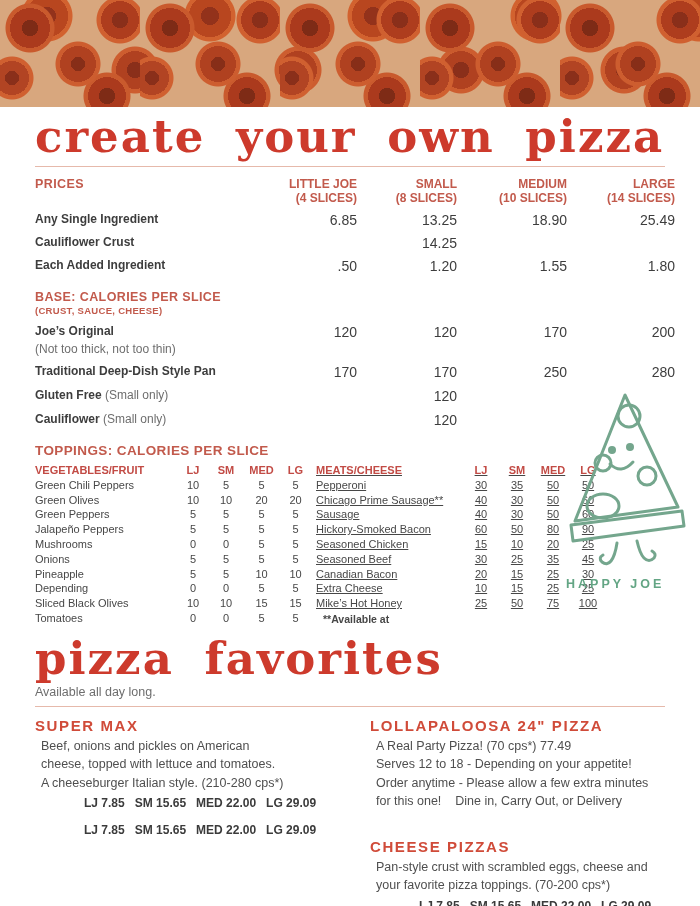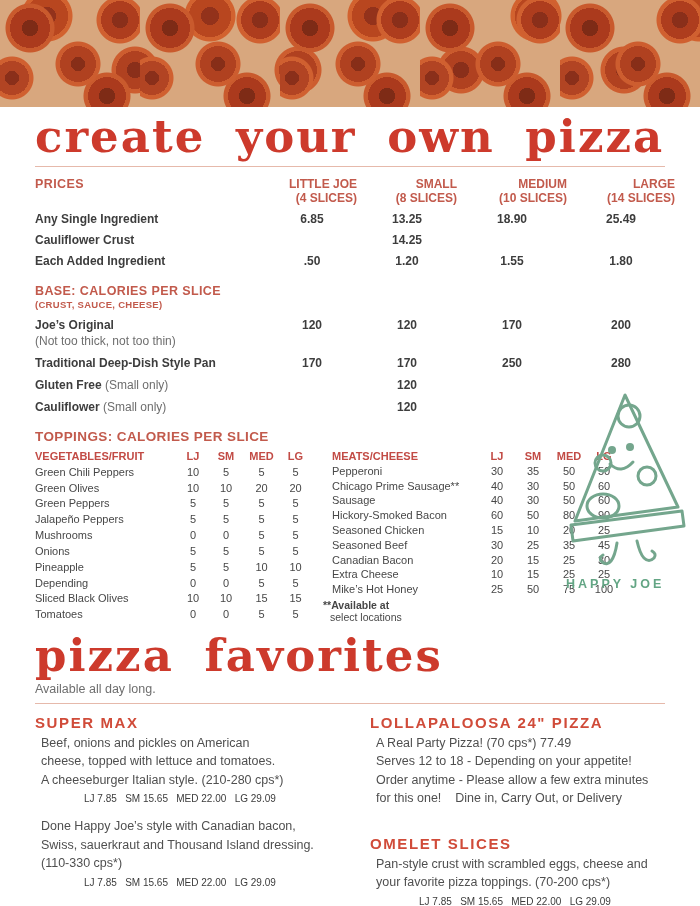--- a/index.html
+++ b/index.html
@@ -24,56 +24,56 @@
   }
 
   .content { padding:0 35px; position:relative; }
 
   .big-title { font-family:"DejaVu Serif", serif; font-weight:bold; color:#cd3a2c;
                font-size:45px; letter-spacing:2px; word-spacing:13px; line-height:1.0;
                margin-top:7px; }
   .rule { border:none; border-top:1px solid #e6b9ab; margin-top:7px; }
 
   .cols5 { display:grid; grid-template-columns:232px 90px 100px 110px 108px; align-items:start; }
-  .num { text-align:center; font-weight:bold; font-size:12px; }
+  .num { text-align:right; font-weight:normal; font-size:14px; }
   .lbl { font-size:12px; }
   .b { font-weight:bold; }
   .sec-head { color:#c25a4c; font-weight:bold; font-size:12.5px; letter-spacing:.4px; }
   .sec-sub  { color:#c25a4c; font-weight:bold; font-size:9.5px; letter-spacing:.3px; margin-top:1px; }
 
   .prices-head { margin-top:10px; }
   .col-head { text-align:right; color:#c25a4c; font-weight:bold; font-size:12px; line-height:14px; }
   .price-rows .row { margin-top:7px; }
 
   .base-block { margin-top:16px; }
   .base-rows .row { margin-top:8px; }
   .note { color:#6e6e6e; font-size:12px; font-weight:normal; }
   .note-line { margin-top:2px; }
 
   .top-block { margin-top:15px; }
   .tflex { display:flex; margin-top:5px; }
   .tgrid { display:grid; font-size:11px; line-height:14.8px; color:#474747; }
   .tveg  { grid-template-columns:142px 32px 34px 37px 31px; }
-  .tmeat { grid-template-columns:147px 36px 36px 36px 34px; margin-left:21px; }
+  .tmeat { grid-template-columns:147px 36px 36px 36px 34px; margin-left:5px;text-decoration:underline; }
   .tgrid .th { color:#c24b45; font-weight:bold; }
   .tgrid .tn { text-align:center; }
   .tfoot { font-size:10.5px; font-weight:bold; color:#474747; line-height:12px; margin-top:2px; }
   .tfoot .l2 { padding-left:7px; font-weight:normal; }
 
   .mascot { position:absolute; top:277px; right:4px; width:130px; text-align:left; }
   .mascot-caption { color:#63a584; font-weight:bold; font-size:12.5px; letter-spacing:3px; margin-top:4px; }
 
   .fav-sub { color:#6e6e6e; font-size:12.5px; margin-top:4px; }
 
   .fav-cols { display:flex; margin-top:10px; }
   .fav-left { width:335px; flex:none; }
   .fav-right { flex:1; }
   .fav-name { color:#d04b39; font-weight:bold; font-size:15px; letter-spacing:1.6px; }
   .fav-lines { font-size:12.5px; color:#4f4f4f; line-height:1.48; margin:3px 0 0 6px; white-space:pre-wrap; }
-  .fav-price { font-size:10px; font-weight:normal; color:#3b3b3b; margin:4px 0 0 6px; white-space:pre;padding-left:43px; }
+  .fav-price { font-size:12px; font-weight:bold; color:#3b3b3b; margin:4px 0 0 6px; white-space:pre;padding-left:43px; }
   .fav-item { margin-bottom:13px; }
   .fav-item.gap-big { margin-bottom:27px; }
 </style>
 </head>
 <body>
 
 <div class="page">
 
   <div class="banner"></div>
 
@@ -314,21 +314,20 @@
               <div style="display:contents">
                 <div>Mike’s Hot Honey</div>
                 <div class="tn">25</div>
                 <div class="tn">50</div>
                 <div class="tn">75</div>
                 <div class="tn">100</div>
               </div>
           </div>
           <div class="tfoot" style="margin-left:12px;">
             <div>**Available at</div>
-            <div class="l2">select locations</div>
           </div>
         </div>
       </div>
     </div>
 
     <div class="mascot">
       <svg width="122" height="178" viewBox="0 0 122 178" fill="none">
         <g stroke="#74a68d" stroke-width="3" fill="none" stroke-linecap="round" stroke-linejoin="round">
           <path d="M59 4 L9 130 L112 116 Z"></path>
           <path d="M5 134 L116 120 L118 135 L7 150 Z"></path>
@@ -355,38 +354,35 @@
     <div class="fav-cols">
       <div class="fav-left">
         <div class="fav-item">
           <div class="fav-name">SUPER MAX</div>
           <div class="fav-lines">Beef, onions and pickles on American
 cheese, topped with lettuce and tomatoes.
 A cheeseburger Italian style. (210-280 cps*)</div>
           <div class="fav-price">LJ 7.85   SM 15.65   MED 22.00   LG 29.09</div>
         </div>
         <div class="fav-item">
-          <div class="fav-lines">Done Happy Joe’s style with Canadian bacon,
-Swiss, sauerkraut and Thousand Island dressing.
-(110-330 cps*)</div>
           <div class="fav-price">LJ 7.85   SM 15.65   MED 22.00   LG 29.09</div>
         </div>
 
       </div>
 
       <div class="fav-right">
         <div class="fav-item gap-big">
           <div class="fav-name">LOLLAPALOOSA 24" PIZZA</div>
           <div class="fav-lines">A Real Party Pizza! (70 cps*) 77.49
 Serves 12 to 18 - Depending on your appetite!
 Order anytime - Please allow a few extra minutes
 for this one!    Dine in, Carry Out, or Delivery</div>
         </div>
         <div class="fav-item">
-          <div class="fav-name">OMELET SLICES</div>
+          <div class="fav-name">CHEESE PIZZAS</div>
           <div class="fav-lines">Pan-style crust with scrambled eggs, cheese and
 your favorite pizza toppings. (70-200 cps*)</div>
           <div class="fav-price">LJ 7.85   SM 15.65   MED 22.00   LG 29.09</div>
         </div>
 
       </div>
     </div>
 
   </div>
 </div>

